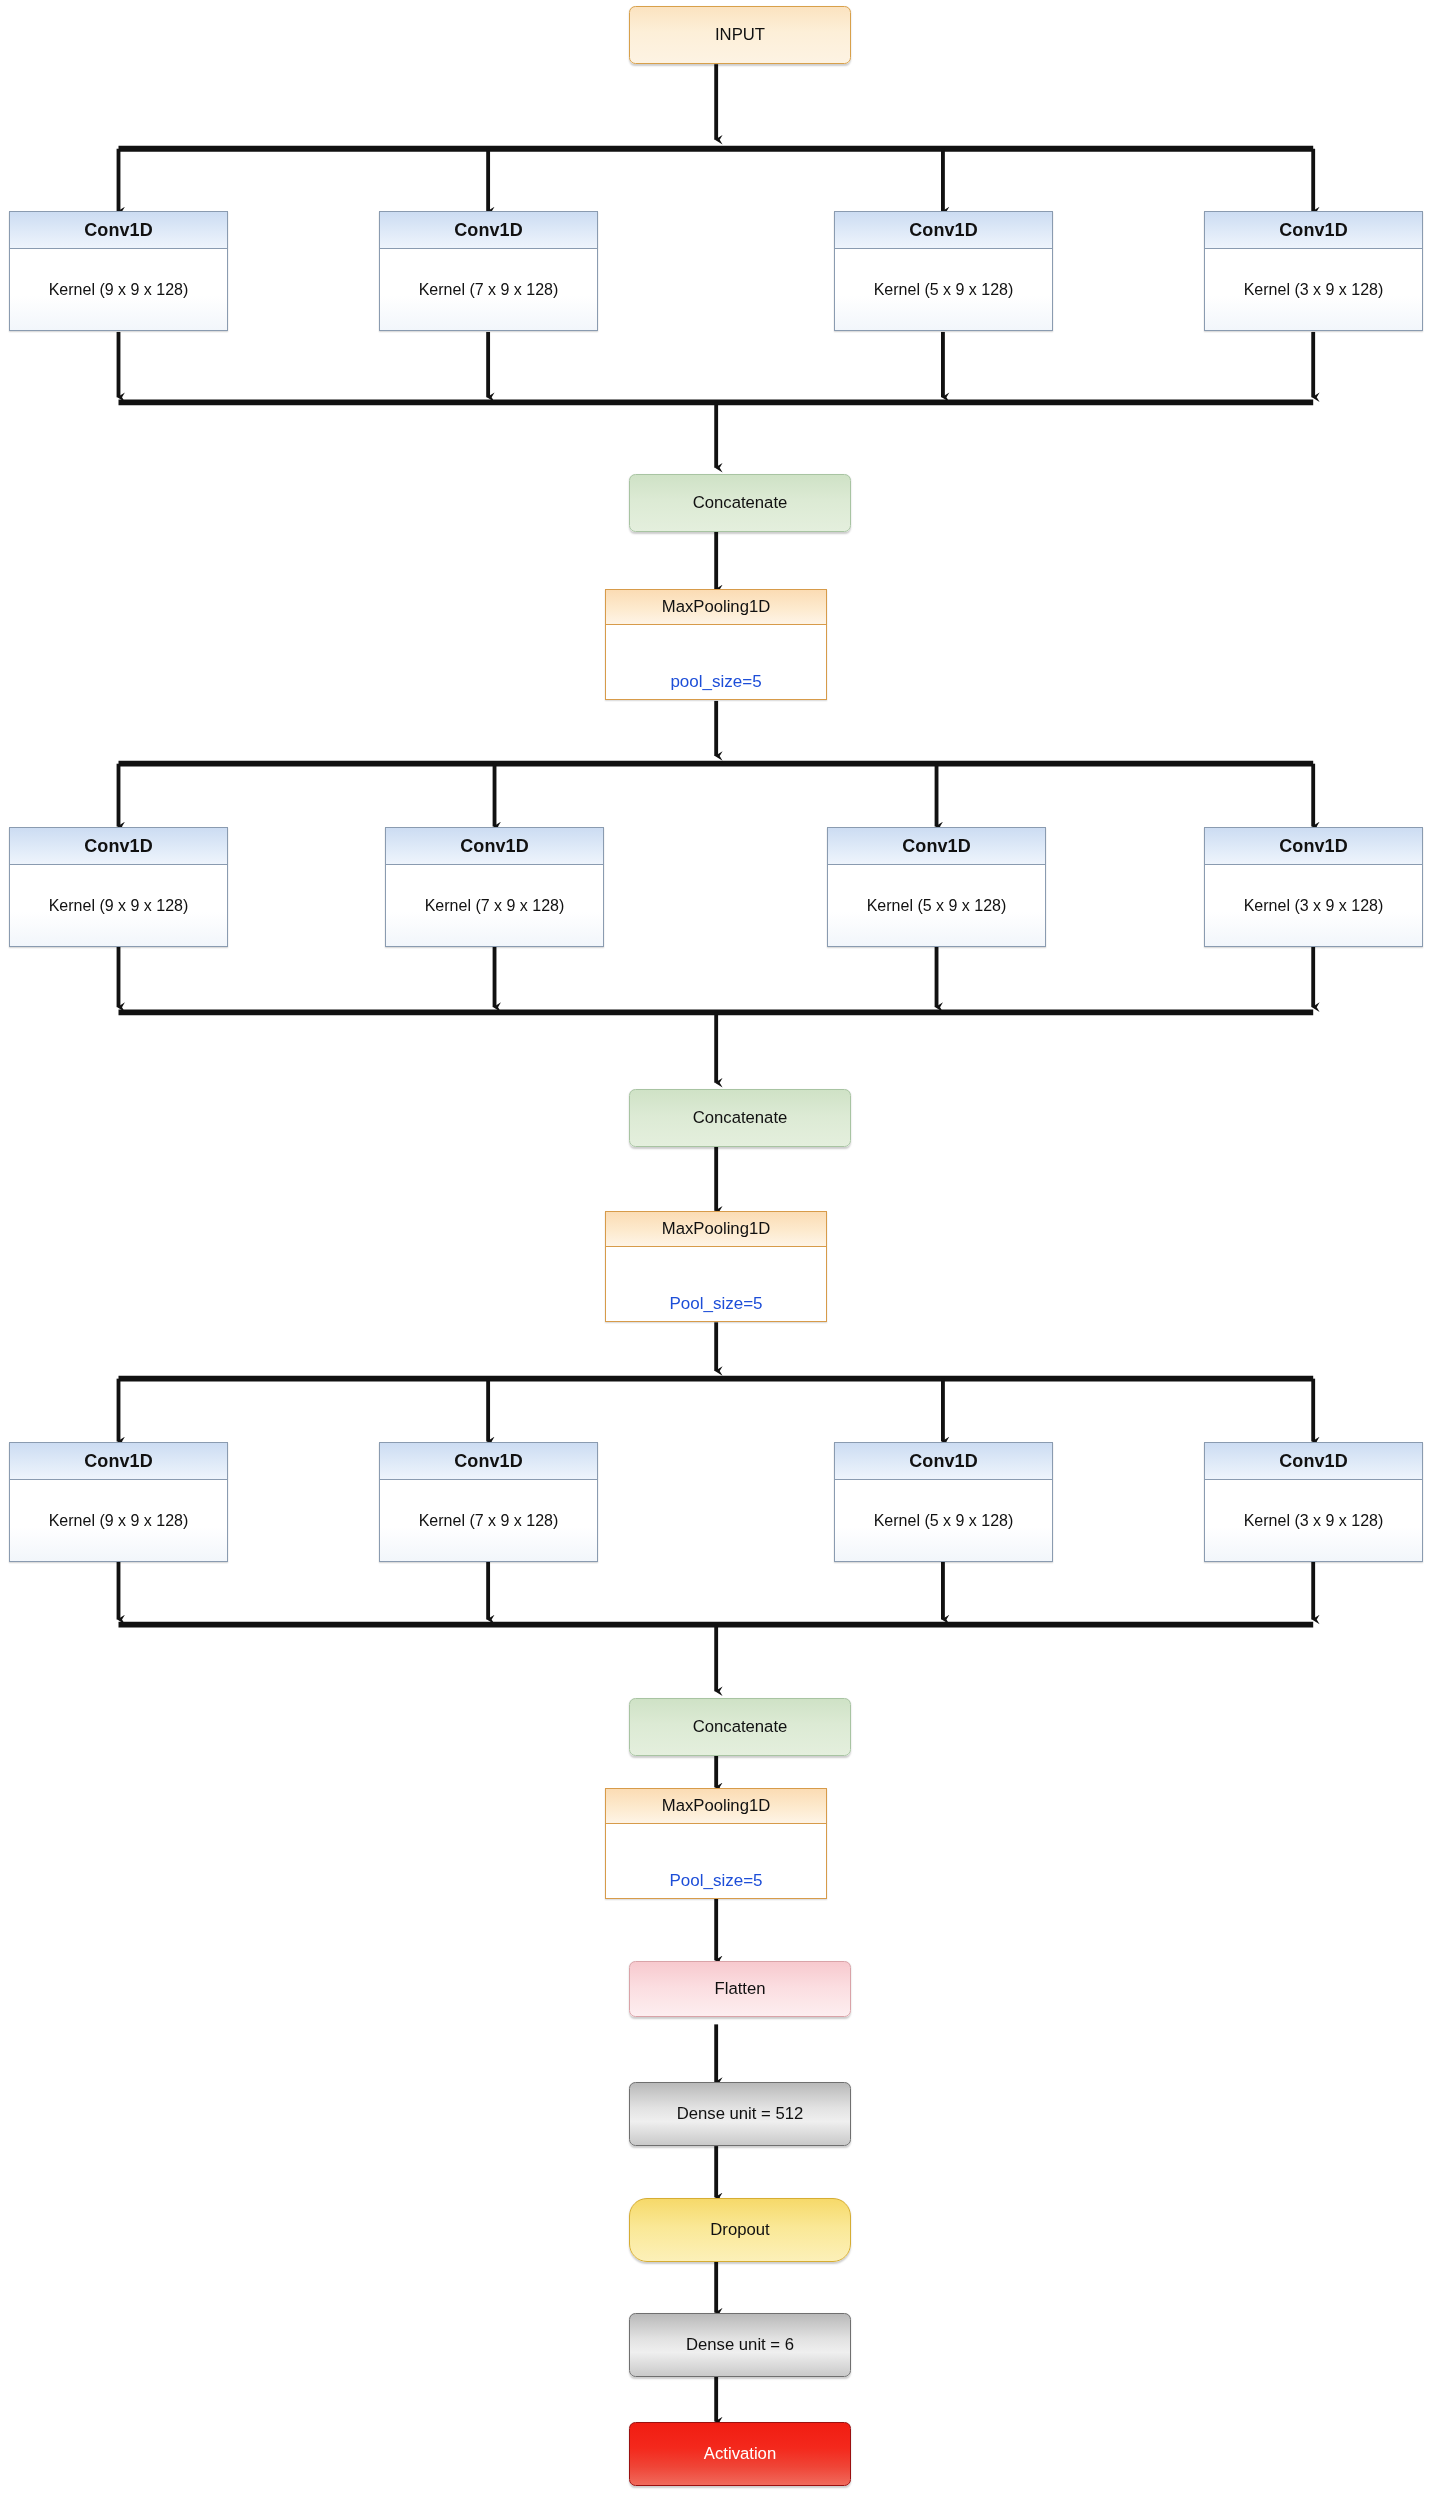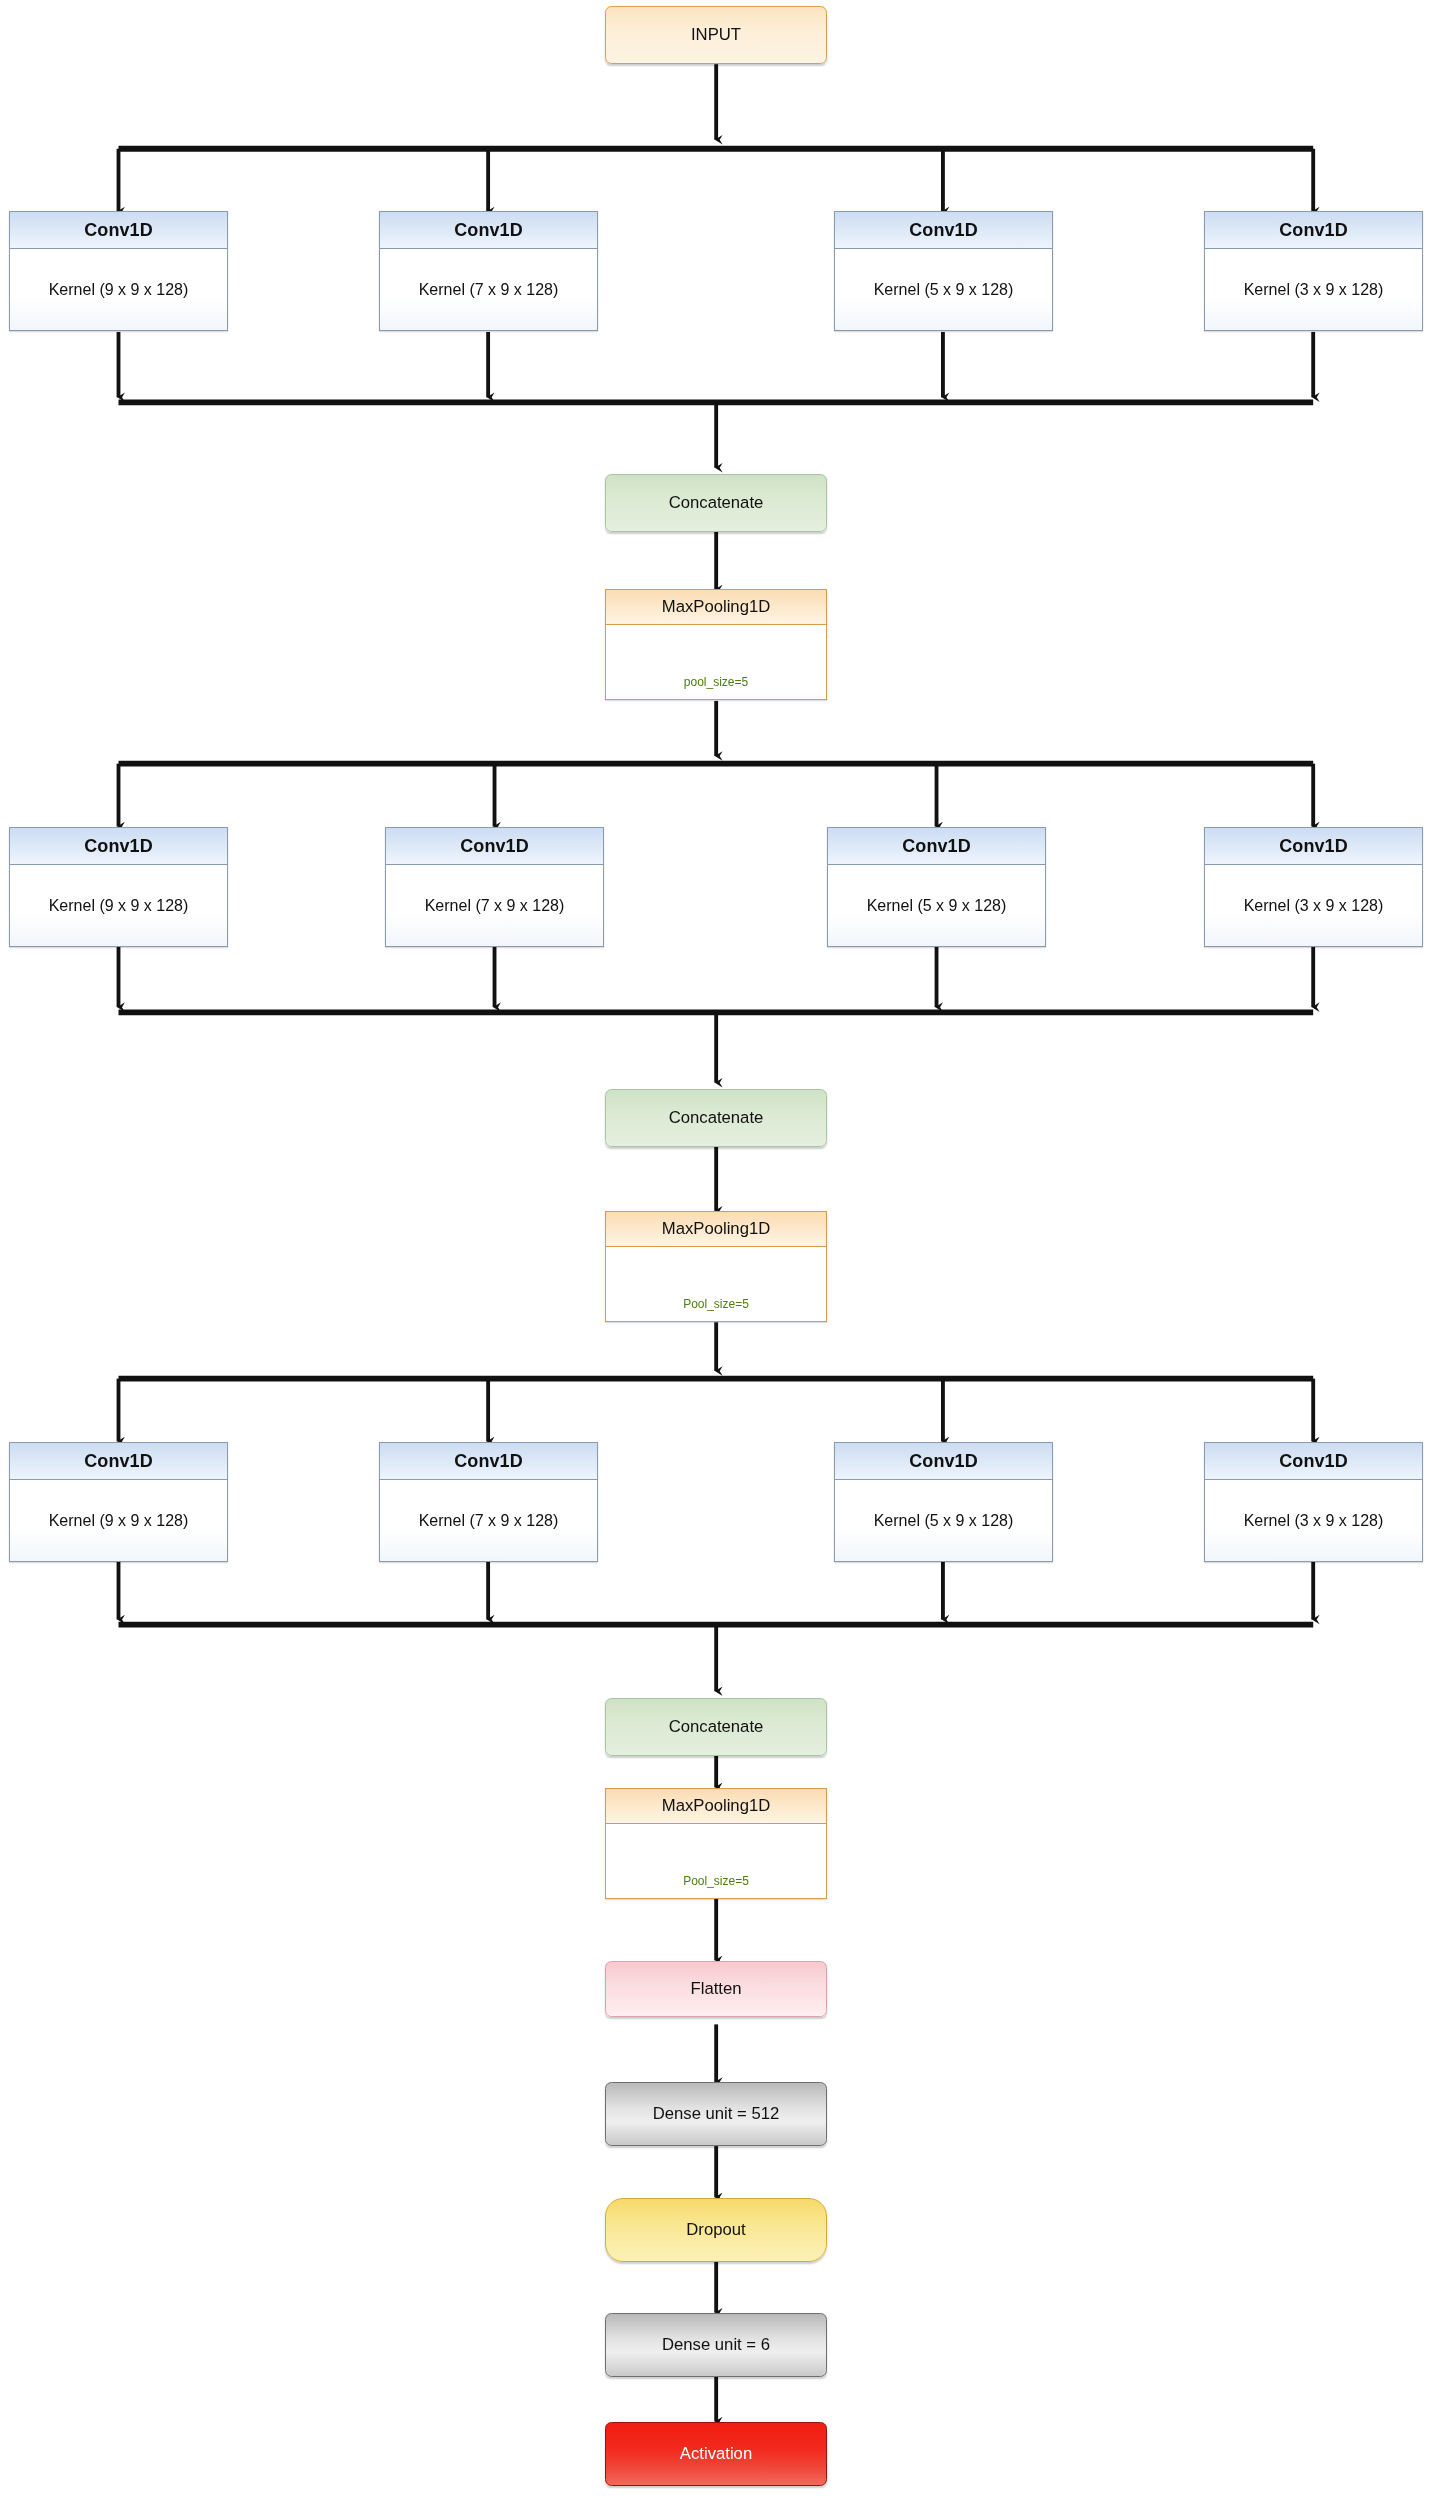--- a/index.html
+++ b/index.html
@@ -71,30 +71,31 @@
   }
   .node-pool .title {
     height: 35px;
     font-size: 16.7px;
     color: #111111;
     background: linear-gradient(to bottom, #fbdcb4 0%, #fdeace 55%, #fef4e6 100%);
     border-bottom: 1.3px solid #d79b4a;
   }
   .node-pool .sub {
     flex: 1;
-    font-size: 12px;
-    color: #4d7c0f;
+    font-size: 17px;
+    color: #1d4ed8;
     background: #ffffff;
     margin-top: 39px;
   }
 
   
   .node-pill {
     border-radius: 6.4px;
     box-shadow: 0 1.3px 1.9px rgba(0,0,0,0.20);
+    margin-left: 24px;
   }
   .node-pill .title {
     height: 100%;
     font-size: 16.7px;
     color: #111111;
   }
 
   .pill-input {
     border: 1.3px solid #d8a04a;
     background: linear-gradient(to bottom, #fbe3c0 0%, #fdefd8 45%, #fdf3e3 100%);

